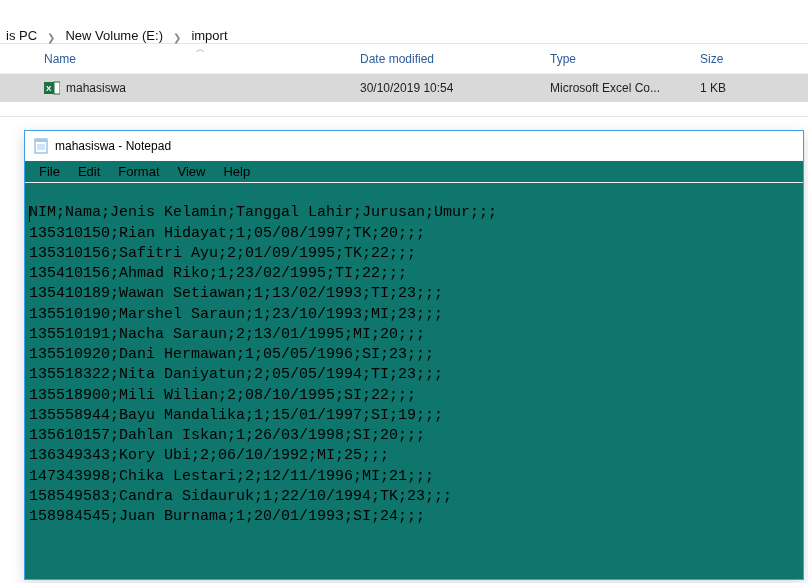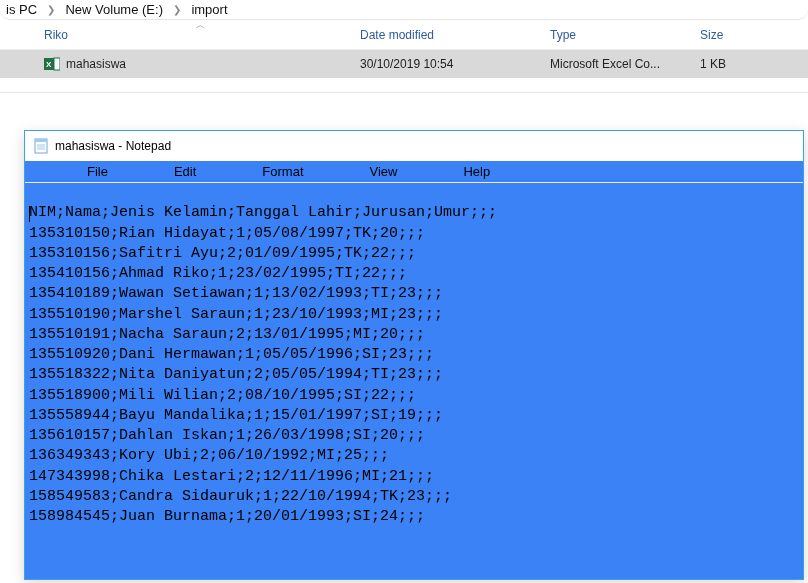--- a/index.html
+++ b/index.html
@@ -11,27 +11,26 @@
     height: 583px;
     overflow: hidden;
     position: relative;
   }
   
   .explorer {
     border-bottom: 1px solid #e5e5e5;
   }
   .breadcrumb {
     display: flex;
-    align-items: center;
-    height: 20px;
+    align-items: flex-end;
+    height: 44px;
     padding-left: 2px;
     font-size: 13px;
     color: #111;
     border-bottom: 1px solid #e5e5e5;
-    border-radius: 14px;
   }
   .breadcrumb .crumb { padding: 0 4px; }
   .breadcrumb .chevron { color: #888; padding: 0 6px; font-size: 10px;}
   .file-list {
     padding: 0 0 14px 0;
   }
   .columns {
     display: flex;
     height: 30px;
     align-items: center;
@@ -68,21 +67,21 @@
     position: relative;
   }
   .excel-icon svg { width:16px; height:16px; }
   
   .notepad {
     position: absolute;
     left: 24px;
     top: 130px;
     width: 780px;
     height: 450px;
-    background: #3b82f6;
+    background: #0f766e;
     border: 1px solid #3aa1e8;
     box-shadow: 0 4px 14px rgba(0,0,0,0.15);
   }
   .titlebar {
     height: 30px;
     display: flex;
     align-items: center;
     padding-left: 8px;
     background: #fff;
     color: #000;
@@ -93,21 +92,21 @@
   .menubar {
     display: flex;
     height: 22px;
     align-items: center;
     padding-left: 6px;
     gap: 2px;
     font-size: 13px;
     color: #000;
     border-bottom: 1px solid #eee;
   }
-  .menubar .menu-item { padding: 2px 8px; margin-left: 48px; }
+  .menubar .menu-item { padding: 2px 8px; }
   .content {
     font-family: Consolas, "Courier New", monospace;
     font-size: 15px;
     line-height: 1.35;
     padding: 0 4px;
     white-space: pre;
     color: #000;
   }
   .caret-line {
     position: relative;
@@ -128,21 +127,21 @@
   <div class="breadcrumb">
     <span class="crumb">is PC</span>
     <span class="chevron">❯</span>
     <span class="crumb">New Volume (E:)</span>
     <span class="chevron">❯</span>
     <span class="crumb">import</span>
   </div>
   <div class="file-list">
     <div class="columns">
       <div class="col-name">
-        <span>Riko</span>
+        <span>Name</span>
         <span class="sort-caret">︿</span>
       </div>
       <div class="col-date">Date modified</div>
       <div class="col-type">Type</div>
       <div class="col-size">Size</div>
     </div>
     <div class="row selected">
       <div class="col-name">
         <span class="excel-icon">
           <svg viewBox="0 0 16 16">

